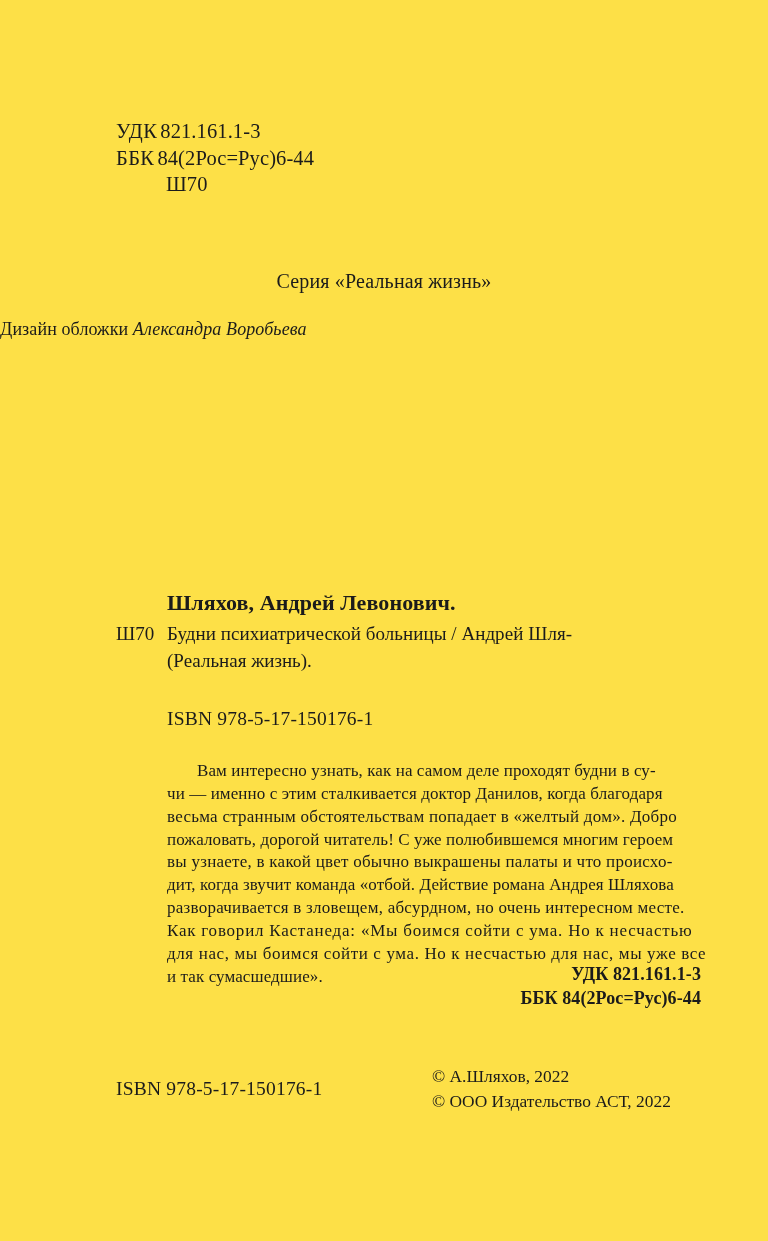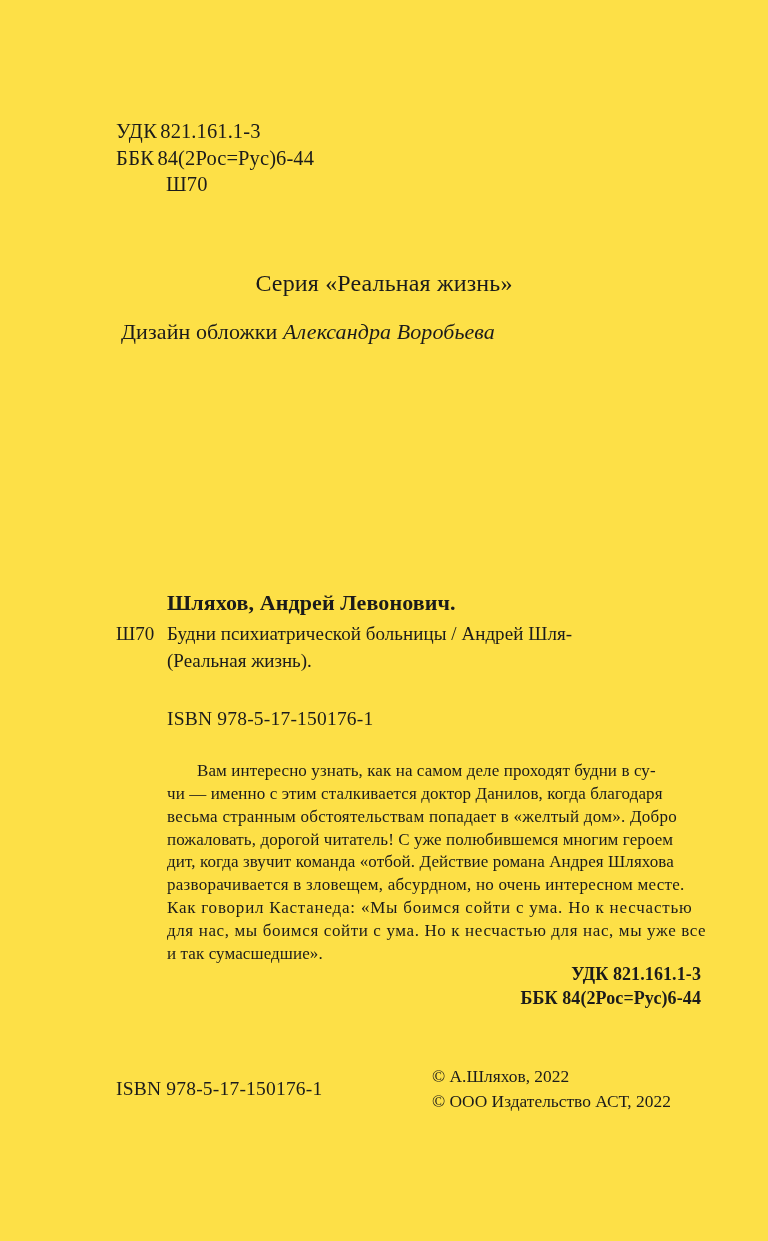--- a/index.html
+++ b/index.html
@@ -43,30 +43,30 @@
     margin-left: 50px;
   }
 
   
   .series-line {
     position: absolute;
     left: 0;
     top: 270px;
     width: 768px;
     text-align: center;
-    font-size: 24px;
+    font-size: 20px;
     letter-spacing: 0.15px;
   }
   .designer-line {
     position: absolute;
     left: 0;
     top: 319px;
     width: 616px;
-    text-align: center;
-    font-size: 22px;
+    text-align: left;
+    font-size: 18px;
     letter-spacing: 0.1px;
   }
   .designer-line .name {
     font-style: italic;
   }
 
   
   .biblio {
     position: absolute;
     left: 116px;
@@ -198,20 +198,21 @@
     </div>
   </div>
 
   <div class="isbn-main">ISBN 978-5-17-150176-1</div>
 
   <div class="annotation">
     <span class="l indent sp5">Вам интересно узнать, как на самом деле проходят будни в су-</span>
     <span class="l sp5">чи — именно с этим сталкивается доктор Данилов, когда благодаря</span>
     <span class="l sp2">весьма странным обстоятельствам попадает в «желтый дом». Добро</span>
     <span class="l sp5">пожаловать, дорогой читатель! С уже полюбившемся многим героем</span>
+    <span class="l sp2">вы узнаете, в какой цвет обычно выкрашены палаты и что происхо-</span>
     <span class="l sp5">дит, когда звучит команда «отбой. Действие романа Андрея Шляхова</span>
     <span class="l sp2">разворачивается в зловещем, абсурдном, но очень интересном месте.</span>
     <span class="l sp4">Как говорил Кастанеда: «Мы боимся сойти с ума. Но к несчастью</span>
     <span class="l sp1">для нас, мы боимся сойти с ума. Но к несчастью для нас, мы уже все</span>
     <span class="l sp5">и так сумасшедшие».</span>
   </div>
 
   <div class="udk-repeat">
     <span>УДК 821.161.1-3</span>
     <span>ББК 84(2Рос=Рус)6-44</span>

